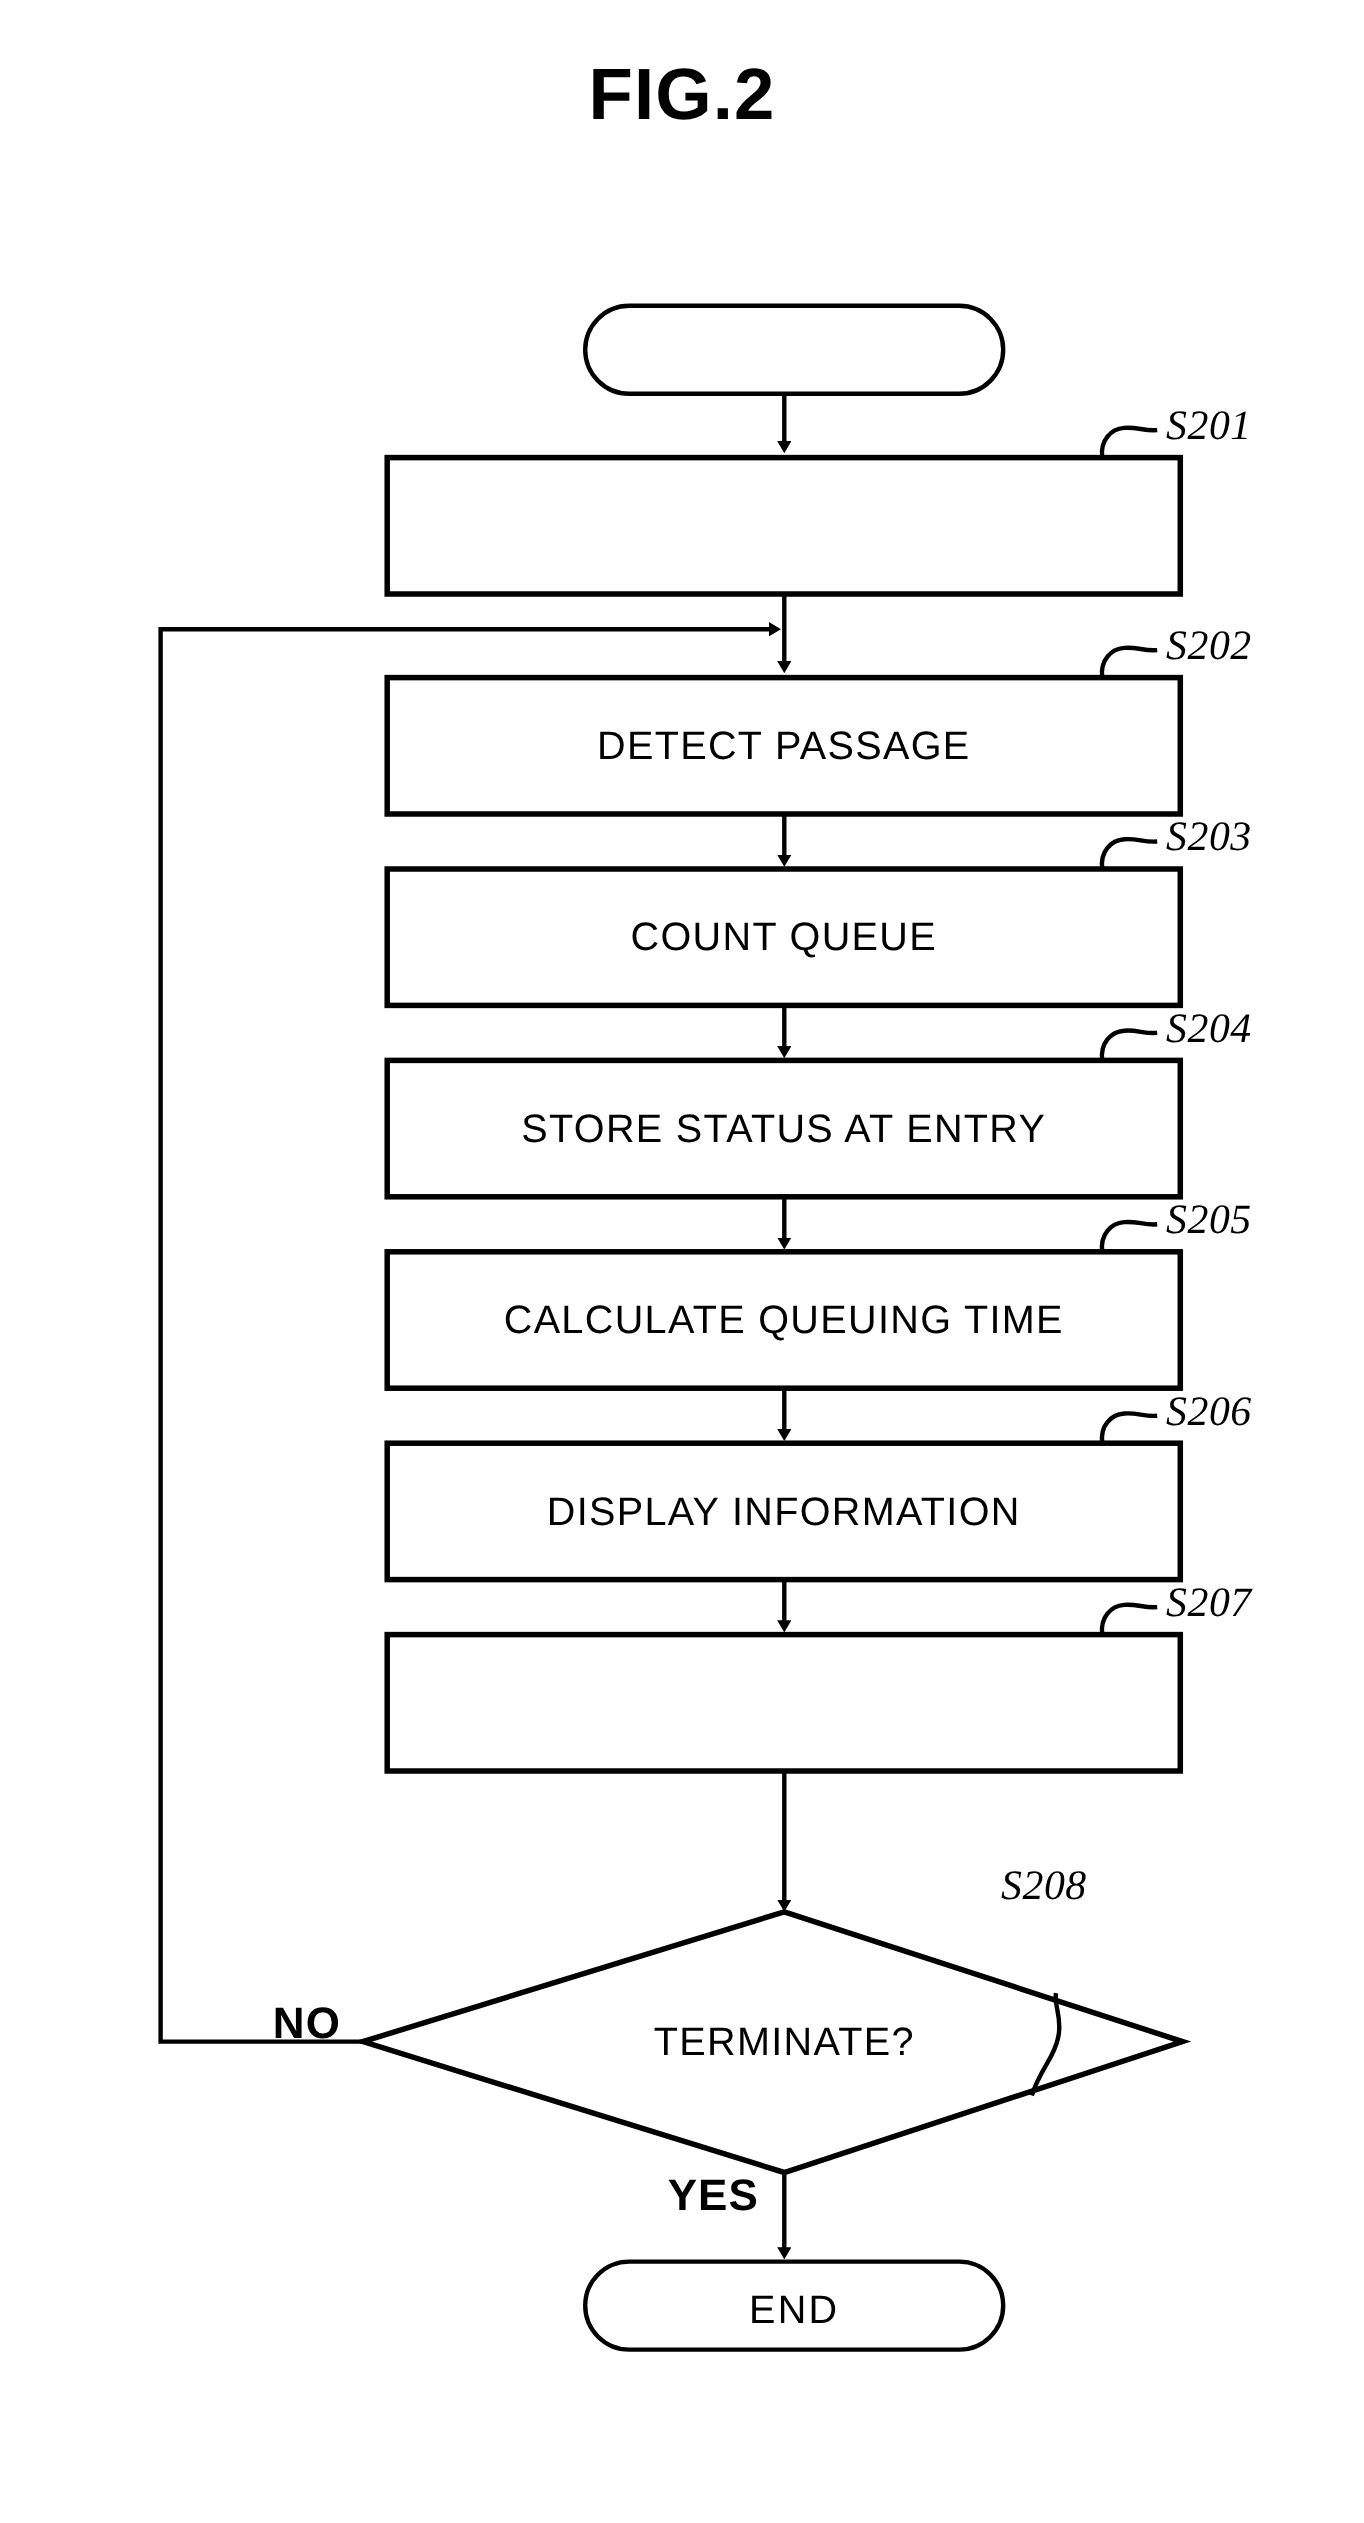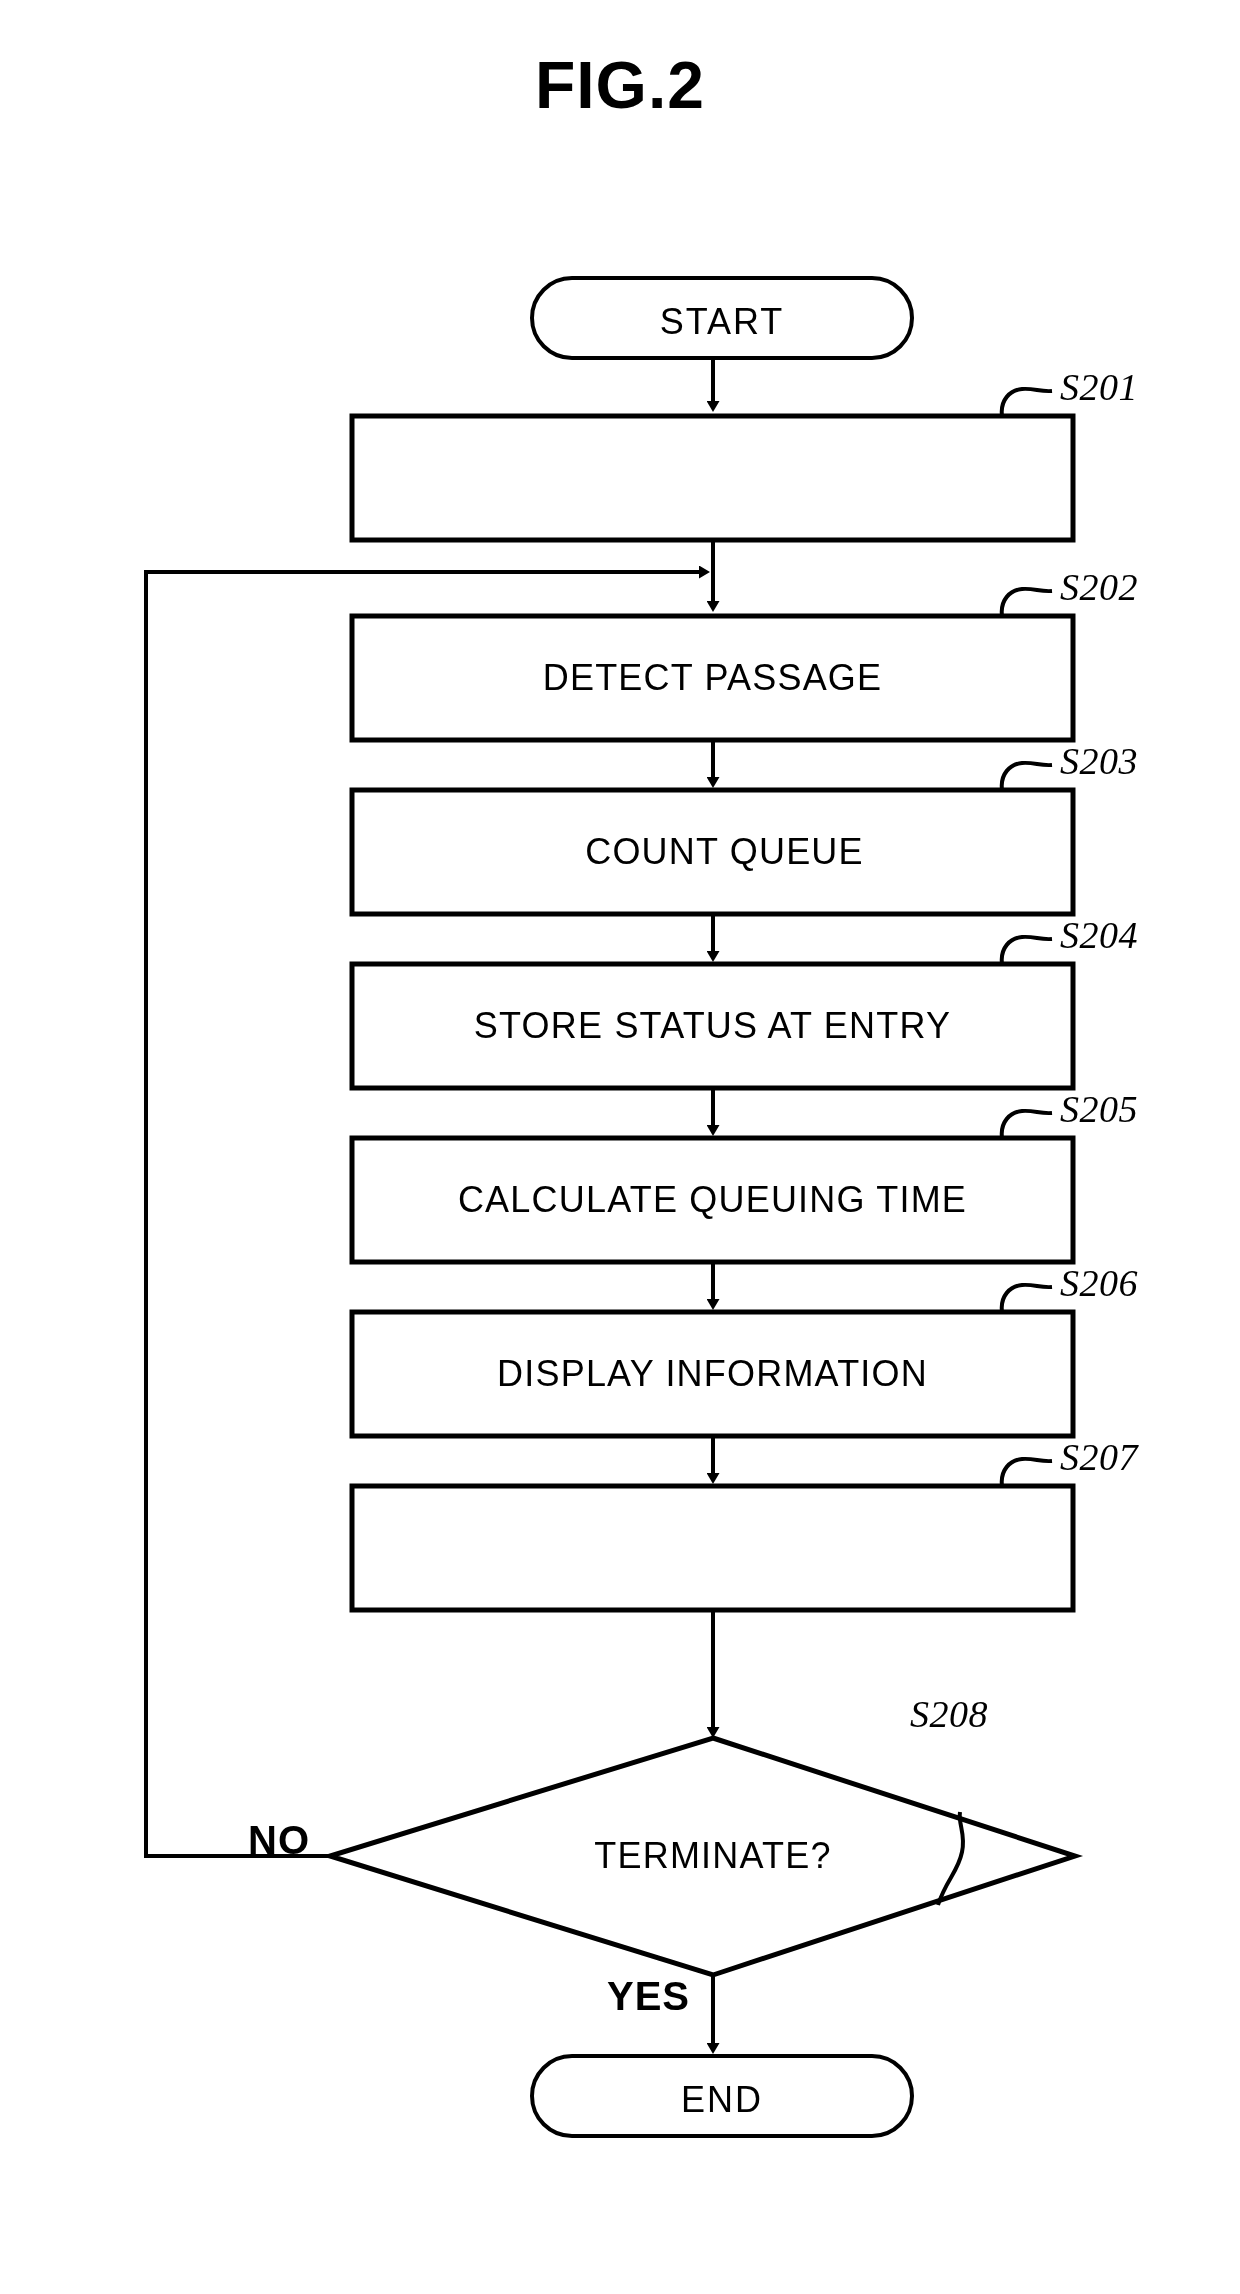--- a/index.html
+++ b/index.html
@@ -140,28 +140,27 @@
     <line x1="713" y1="1610" x2="713" y2="1728" stroke="#000000" stroke-width="4" marker-end="url(#arrowhead)"></line>
 
     <polygon points="713,1738 1075,1856 713,1975 330,1856" fill="#ffffff" stroke="#000000" stroke-width="5"></polygon>
     <path d="M 938 1905 C 946 1880 958 1872 962 1852 C 966 1834 958 1824 960 1812" fill="none" stroke="#000000" stroke-width="4"></path>
 
     <line x1="713" y1="1975" x2="713" y2="2044" stroke="#000000" stroke-width="4" marker-end="url(#arrowhead)"></line>
 
     <rect x="532" y="2056" width="380" height="80" rx="40" ry="40" fill="#ffffff" stroke="#000000" stroke-width="4"></rect>
   </svg>
 
-  <div class="node-label terminal-label" style="left:532px; top:304px; width:380px;">START</div>
 
   <div class="step-ref" style="left:1060px; top:365px;">S201</div>
 
   <div class="node-label process-label" style="left:352px; top:660px; width:721px;">DETECT PASSAGE</div>
   <div class="step-ref" style="left:1060px; top:565px;">S202</div>
 
-  <div class="node-label process-label" style="left:364px; top:834px; width:721px;">COUNT QUEUE</div>
+  <div class="node-label process-label" style="left:352px; top:834px; width:721px;">COUNT QUEUE</div>
   <div class="step-ref" style="left:1060px; top:739px;">S203</div>
 
   <div class="node-label process-label" style="left:352px; top:1008px; width:721px;">STORE STATUS AT ENTRY</div>
   <div class="step-ref" style="left:1060px; top:913px;">S204</div>
 
   <div class="node-label process-label" style="left:352px; top:1182px; width:721px;">CALCULATE QUEUING TIME</div>
   <div class="step-ref" style="left:1060px; top:1087px;">S205</div>
 
   <div class="node-label process-label" style="left:352px; top:1356px; width:721px;">DISPLAY INFORMATION</div>
   <div class="step-ref" style="left:1060px; top:1261px;">S206</div>

